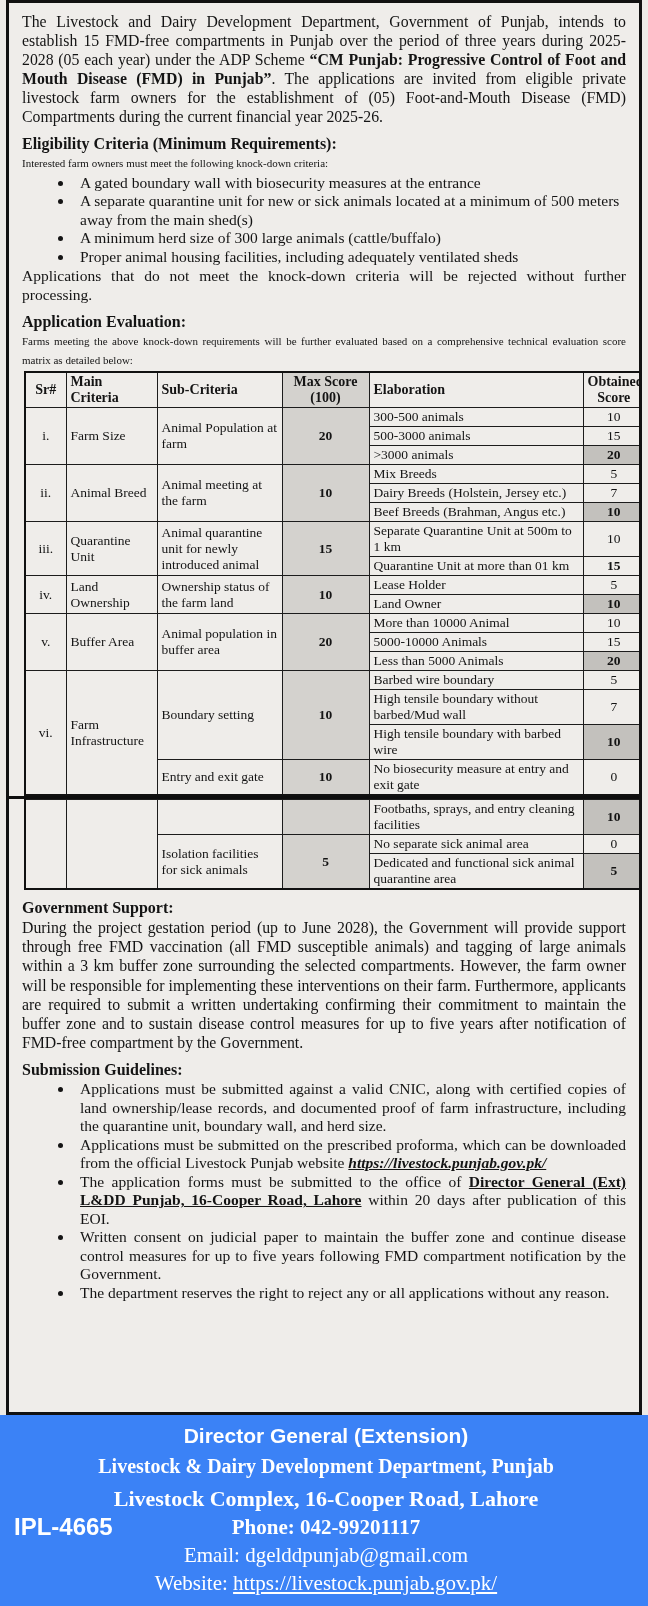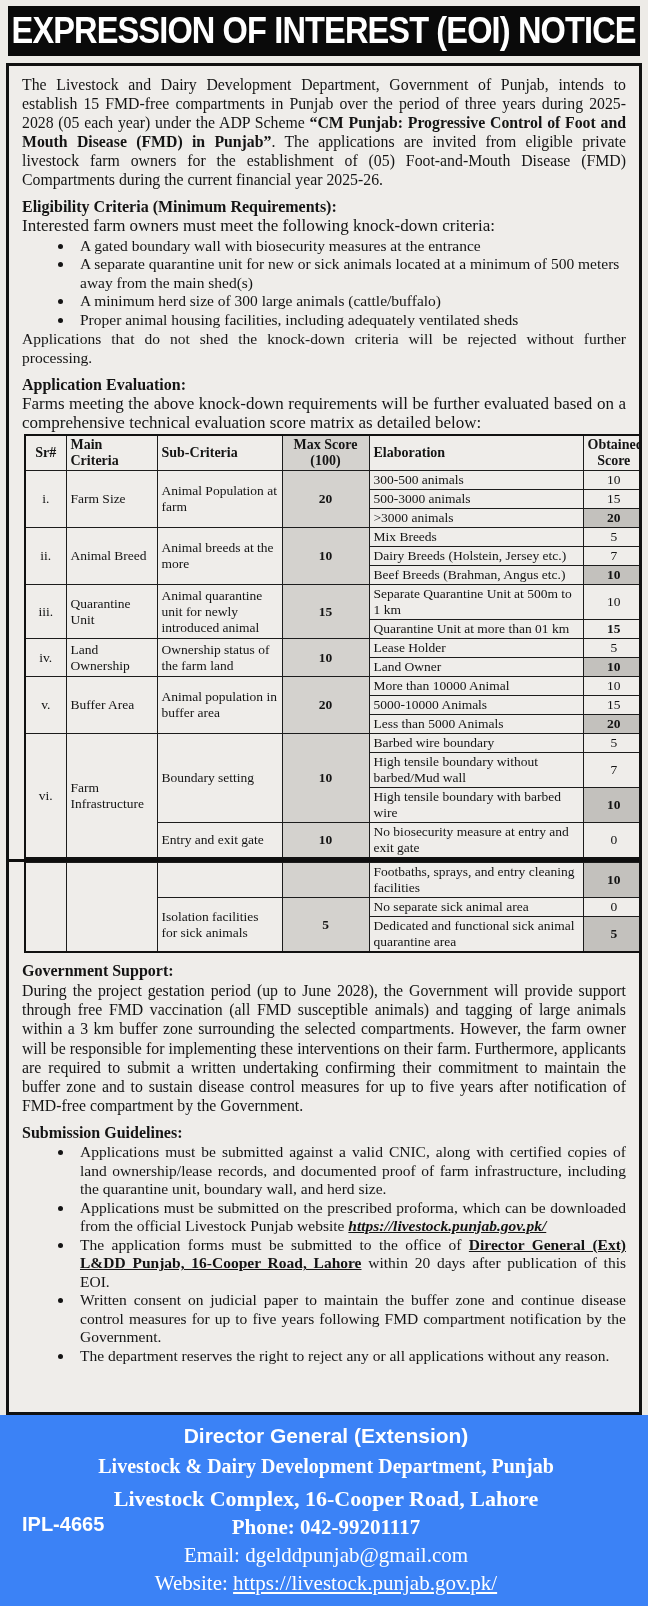--- a/index.html
+++ b/index.html
@@ -20,21 +20,21 @@
   }
   
   .content{
     flex:1 1 auto;margin:0 6px;border:3px solid #111;background:#efedea;
     padding:6px 13px 8px 13px;overflow:hidden;
   }
   p{margin:0;}
   .just{text-align:justify;}
   .intro{font-size:15.8px;line-height:19px;margin:3px 0 8px 0;}
   h3{font-size:16px;margin:9px 0 1px 0;font-weight:bold;}
-  .lead{font-size:17px;line-height:18.5px;}
+  .lead{font-size:11px;line-height:18.5px;}
   ul.blist{margin:1px 0 1px 0;padding-left:52px;}
   ul.blist li{font-size:15.5px;line-height:18.5px;padding-left:6px;}
   .note{font-size:15.5px;line-height:18.5px;}
   
   table.score{
     border-collapse:collapse;table-layout:fixed;width:620px;margin:2px 0 0 2px;
     font-size:13.5px;line-height:16px;border:2px solid #111;
   }
   table.score th,table.score td{border:1px solid #1c1c1c;padding:1px 4px;vertical-align:middle;}
   table.score th{font-size:14px;line-height:16px;font-weight:bold;}
@@ -51,46 +51,43 @@
     flex:0 0 auto;background:#3b82f6;color:#fff;text-align:center;
     padding:7px 0 9px 4px;position:relative;min-height:162px;
   }
   .f-dg{font-family:"Liberation Sans","DejaVu Sans",sans-serif;font-weight:bold;font-size:21px;line-height:27px;}
   .f-dept{font-weight:bold;font-size:20px;line-height:35px;}
   .f-addr{font-weight:bold;font-size:22px;line-height:29px;}
   .f-phone{font-weight:bold;font-size:21px;line-height:28px;}
   .f-email{font-size:21px;line-height:28px;}
   .f-web{font-size:21px;line-height:28px;}
   .ipl{
-    position:absolute;left:22px;top:98px;color:#fff;
-    font-family:"Liberation Sans","DejaVu Sans",sans-serif;font-weight:bold;font-size:20px;
+    position:absolute;left:14px;top:98px;color:#fff;
+    font-family:"Liberation Sans","DejaVu Sans",sans-serif;font-weight:bold;font-size:24px;
   }
 </style>
 </head>
 <body>
 
 <div class="page">
 
-  <div class="titlebar">
-    <span class="t">EXPRESSION OF INTEREST (EOI) NOTICE</span>
-  </div>
 
   <div class="content">
 
     <p class="intro just"><span>The Livestock and Dairy Development Department, Government of Punjab, intends to establish 15 FMD-free compartments in Punjab over the period of three years during 2025-2028 (05 each year) under the ADP Scheme </span><span class="b">“CM Punjab: Progressive Control of Foot and Mouth Disease (FMD) in Punjab”</span><span>. The applications are invited from eligible private livestock farm owners for the establishment of (05) Foot-and-Mouth Disease (FMD) Compartments during the current financial year 2025-26.</span></p>
 
     <h3>Eligibility Criteria (Minimum Requirements):</h3>
     <p class="lead">Interested farm owners must meet the following knock-down criteria:</p>
     <ul class="blist" id="elig-list">
         <li><span>A gated boundary wall with biosecurity measures at the entrance</span></li>
         <li><span>A separate quarantine unit for new or sick animals located at a minimum of 500 meters away from the main shed(s)</span></li>
         <li><span>A minimum herd size of 300 large animals (cattle/buffalo)</span></li>
         <li><span>Proper animal housing facilities, including adequately ventilated sheds</span></li>
       </ul>
-    <p class="note just">Applications that do not shed the knock-down criteria will be rejected without further processing.</p>
+    <p class="note just">Applications that do not meet the knock-down criteria will be rejected without further processing.</p>
 
     <h3>Application Evaluation:</h3>
     <p class="lead just">Farms meeting the above knock-down requirements will be further evaluated based on a comprehensive technical evaluation score matrix as detailed below:</p>
 
     <table class="score" id="score-table-0">
       <colgroup>
         <col style="width:41px">
           <col style="width:91px">
           <col style="width:125px">
         <col style="width:87px">
@@ -120,21 +117,21 @@
             <td class="al-left">500-3000 animals</td>
             <td class="al-center">15</td>
           </tr>
           <tr>
             <td class="al-left">&gt;3000 animals</td>
             <td class="al-center hl b">20</td>
           </tr>
           <tr>
             <td class="al-center" rowspan="3">ii.</td>
             <td class="al-left" rowspan="3">Animal Breed</td>
-            <td class="al-left" rowspan="3">Animal breeds at the more</td>
+            <td class="al-left" rowspan="3">Animal meeting at the farm</td>
             <td class="al-center max-col" rowspan="3">10</td>
             <td class="al-left">Mix Breeds</td>
             <td class="al-center">5</td>
           </tr>
           <tr>
             <td class="al-left">Dairy Breeds (Holstein, Jersey etc.)</td>
             <td class="al-center">7</td>
           </tr>
           <tr>
             <td class="al-left">Beef Breeds (Brahman, Angus etc.)</td>

